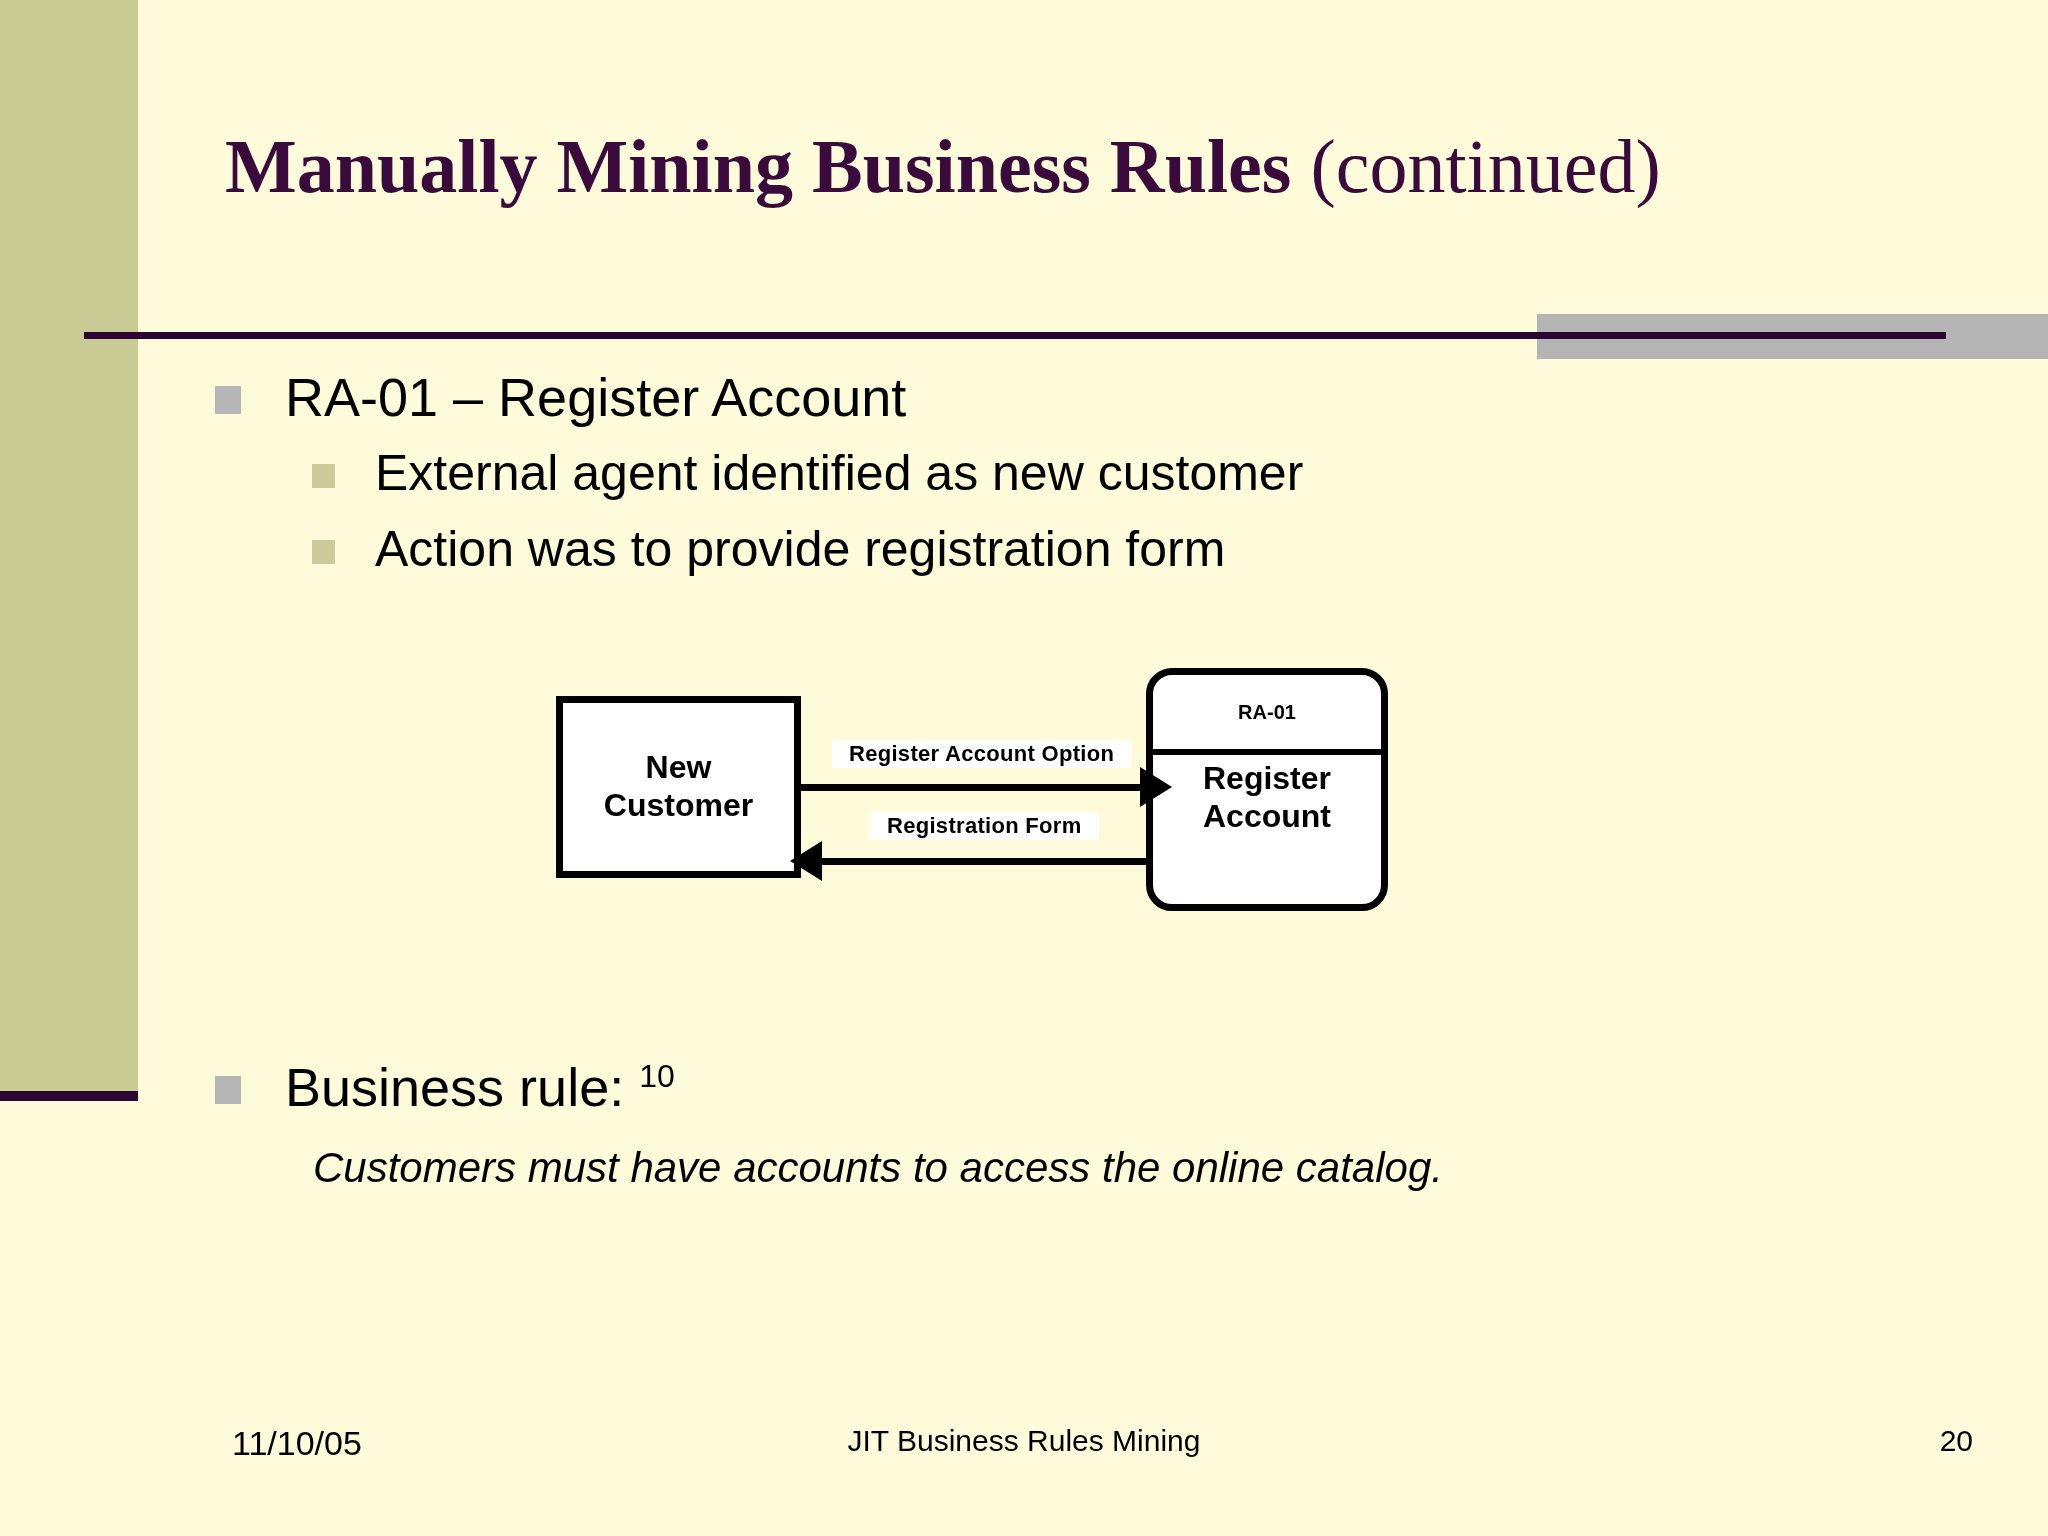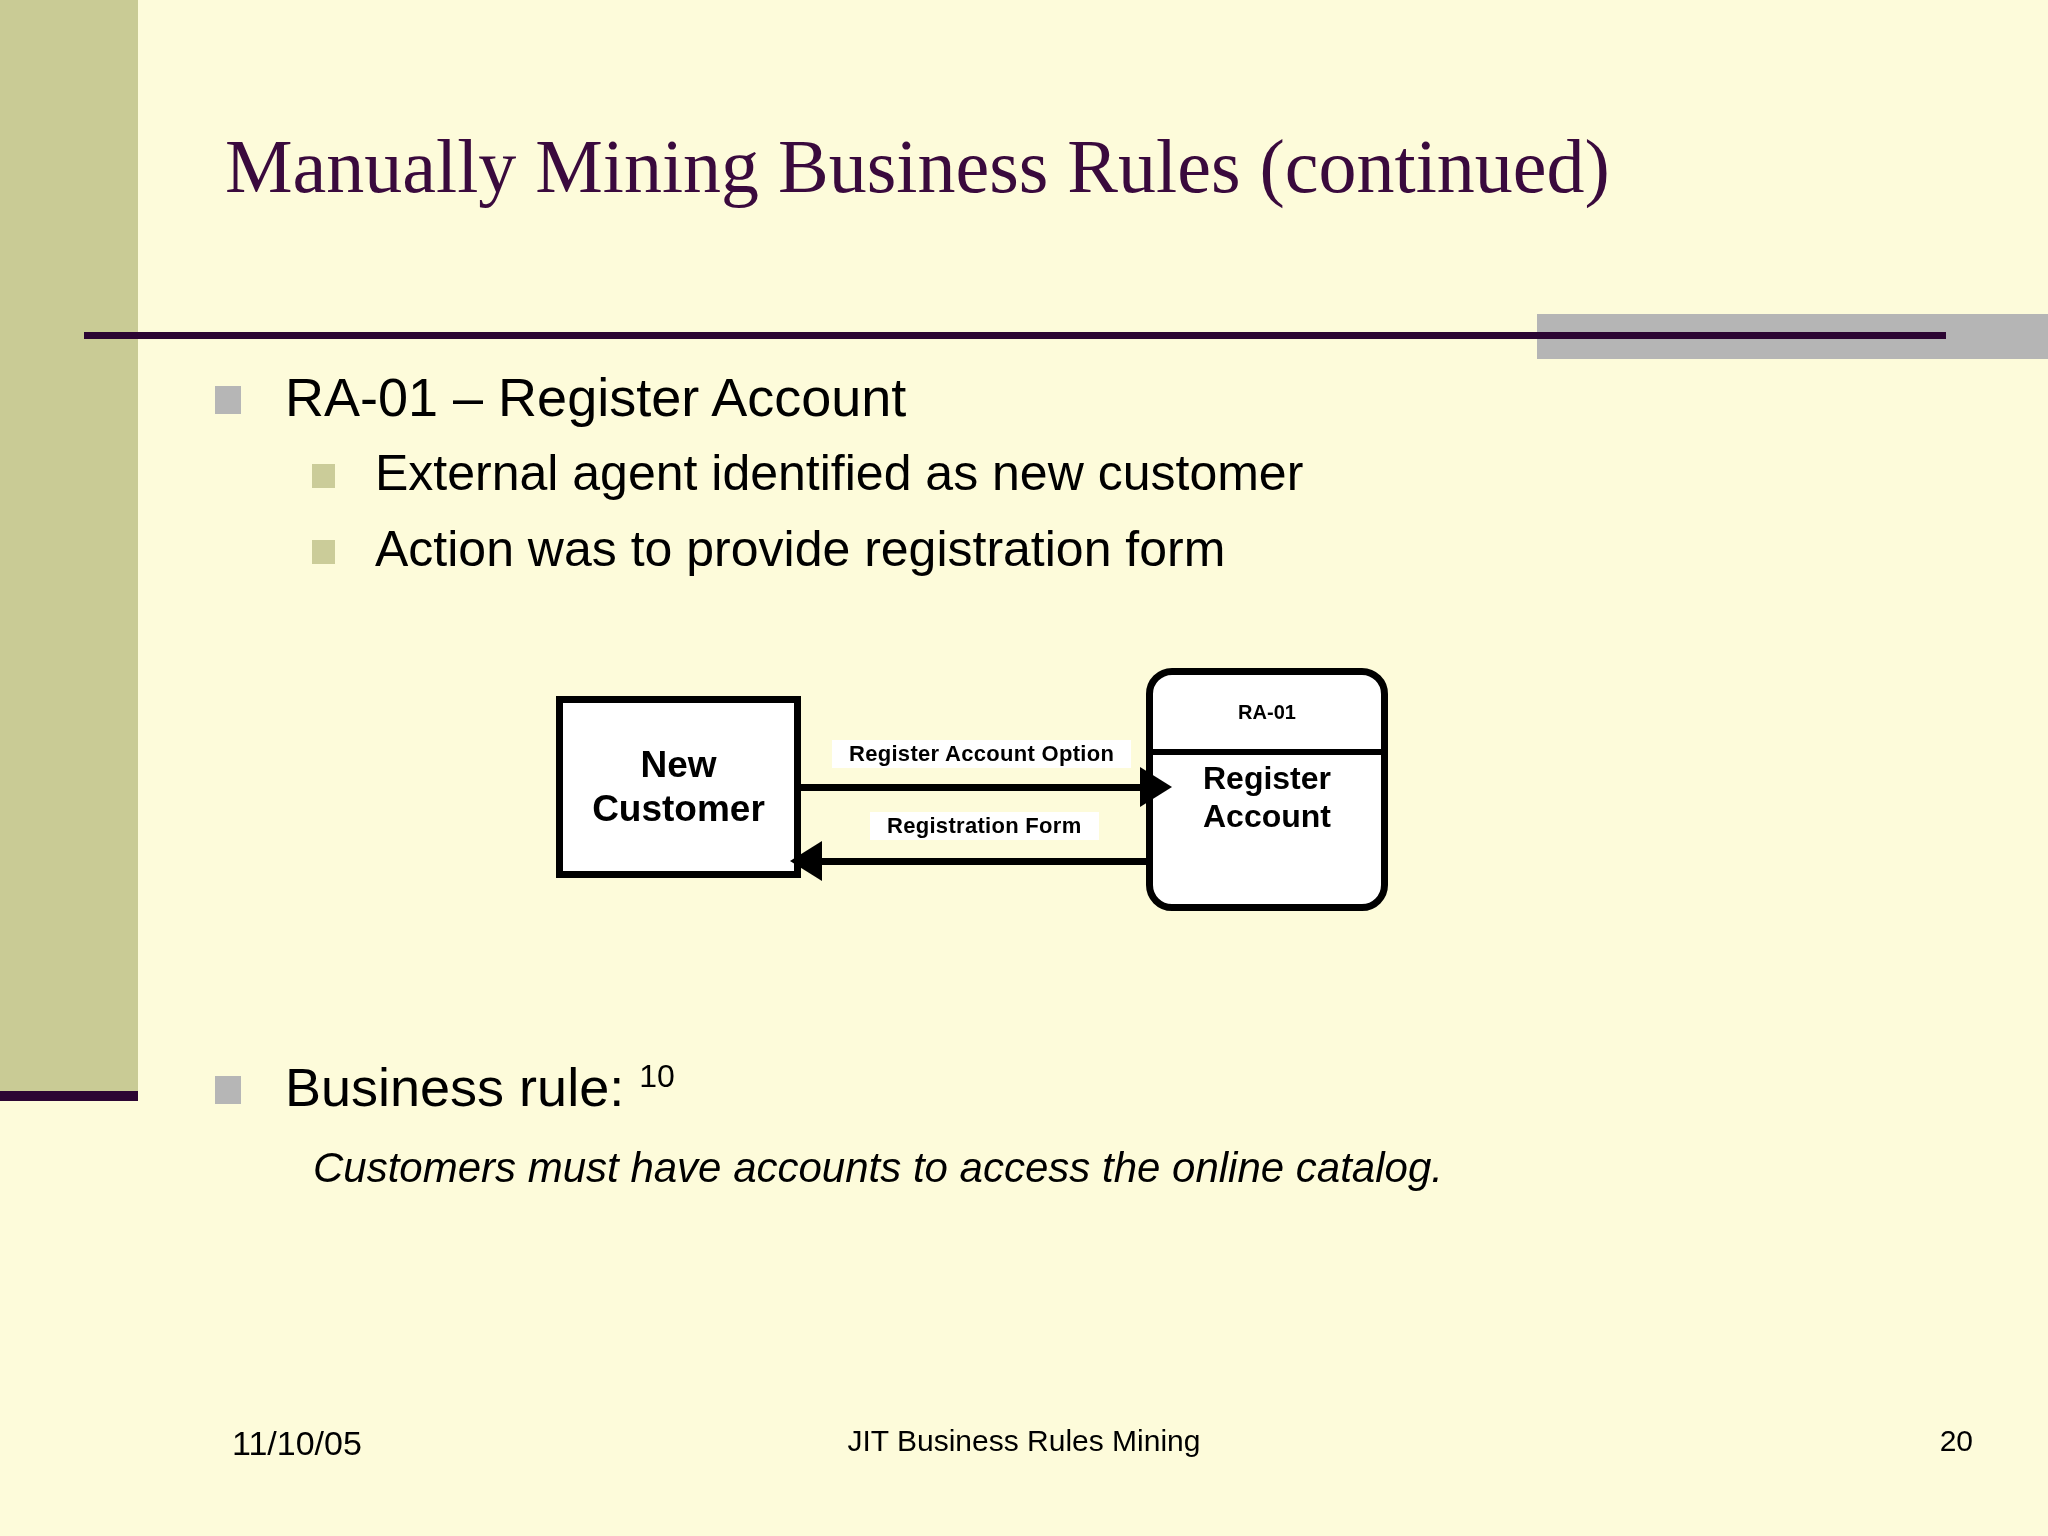--- a/index.html
+++ b/index.html
@@ -43,21 +43,21 @@
     top: 128px;
     width: 1700px;
     font-family: "Liberation Serif", serif;
     font-size: 76px;
     line-height: 1.0;
     color: #3a0a3d;
     white-space: nowrap;
     letter-spacing: 0px;
   }
   .title .title-main {
-    font-weight: 400;
+    font-weight: 700;
     text-align: center;
   }
   .title .title-suffix {
     font-weight: 400;
   }
 
   
   .title-rule {
     position: absolute;
     left: 84px;
@@ -161,21 +161,21 @@
     background: #ffffff;
     border: 7px solid #000000;
     box-sizing: border-box;
     display: flex;
     flex-direction: column;
     align-items: center;
     justify-content: center;
   }
   .entity-box span {
     display: block;
-    font-size: 37px;
+    font-size: 32px;
     font-weight: 700;
     line-height: 1.18;
     text-align: center;
     color: #000;
   }
   .process-box {
     position: absolute;
     left: 598px;
     top: 8px;
     width: 242px;

